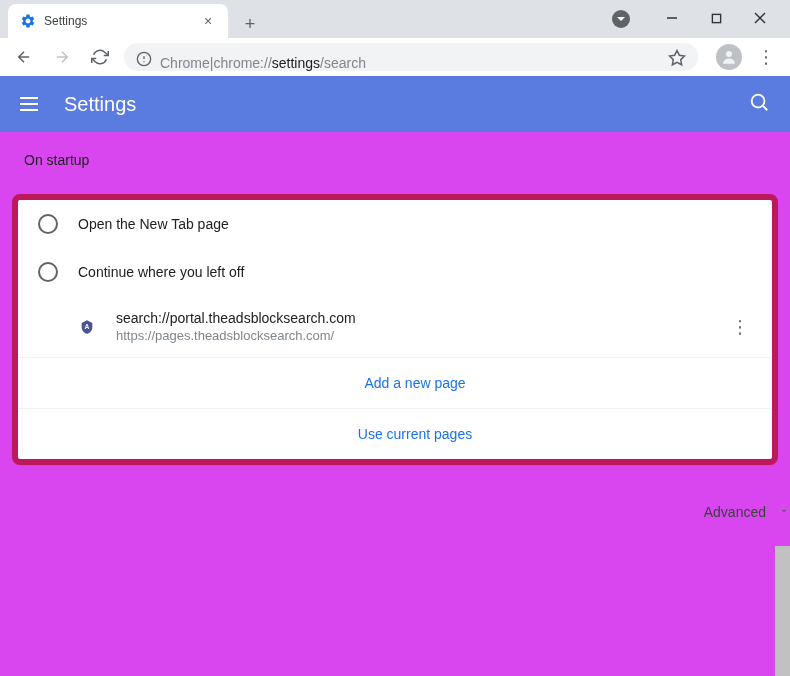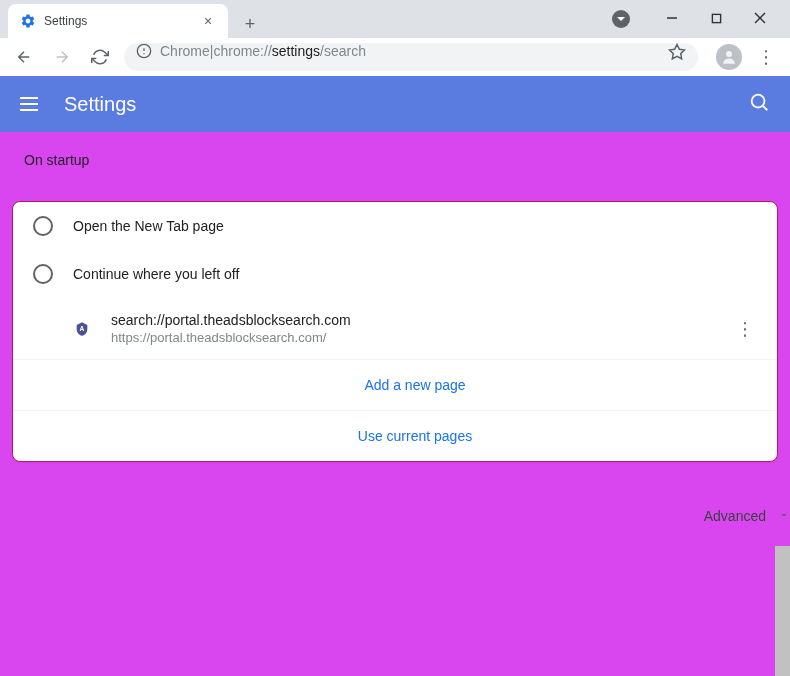--- a/index.html
+++ b/index.html
@@ -14,21 +14,21 @@
     .new-tab { width: 28px; height: 28px; display: flex; align-items: center; justify-content: center; color: #5f6368; font-size: 18px; margin-left: 8px; cursor: pointer; }
     .window-controls { position: absolute; right: 0; top: 0; display: flex; gap: 24px; padding: 8px 20px; }
     .win-btn { width: 20px; height: 20px; display: flex; align-items: center; justify-content: center; color: #333; cursor: pointer; }
     .account-badge { position: absolute; right: 160px; top: 10px; width: 18px; height: 18px; background: #5f6368; border-radius: 50%; display: flex; align-items: center; justify-content: center; }
     .account-badge::after { content: ''; border: 4px solid transparent; border-top-color: #fff; margin-top: 4px; }
     
     
     .address-bar { height: 38px; background: #fff; display: flex; align-items: center; padding: 0 10px; gap: 10px; }
     .nav-btn { width: 28px; height: 28px; display: flex; align-items: center; justify-content: center; color: #5f6368; cursor: pointer; border-radius: 50%; }
     .nav-btn.disabled { color: #bdc1c6; }
-    .omnibox { flex: 1; height: 28px; background: #f1f3f4; border-radius: 14px; display: flex; align-items: flex-start; padding: 0 12px; gap: 8px; }
+    .omnibox { flex: 1; height: 28px; background: #f1f3f4; border-radius: 14px; display: flex; align-items: flex-end; padding: 0 12px; gap: 8px; }
     .omnibox-icon { color: #5f6368; }
     .omnibox-text { font-size: 14px; color: #80868b; display: flex; align-items: center; }
     .omnibox-text .highlight { color: #202124; }
     .star-btn { color: #5f6368; cursor: pointer; }
     .profile-btn { width: 26px; height: 26px; background: #bdc1c6; border-radius: 50%; margin-left: 8px; cursor: pointer; display: flex; align-items: center; justify-content: center; }
     .menu-btn { width: 28px; height: 28px; display: flex; align-items: center; justify-content: center; color: #5f6368; cursor: pointer; font-size: 18px; }
     
     
     .settings-header { height: 56px; background: #5a7be0; display: flex; align-items: center; padding: 0 20px; color: #fff; }
     .hamburger { width: 24px; height: 24px; display: flex; flex-direction: column; justify-content: center; gap: 4px; cursor: pointer; margin-right: 20px; }
@@ -36,21 +36,21 @@
     .settings-title { font-size: 20px; font-weight: 400; flex: 1; }
     .search-btn { cursor: pointer; }
     
     
     .content-wrap { height: calc(676px - 132px); background: #d946ef; overflow-y: auto; position: relative; }
     .content-wrap::-webkit-scrollbar { width: 15px; }
     .content-wrap::-webkit-scrollbar-track { background: #f1f1f1; }
     .content-wrap::-webkit-scrollbar-thumb { background: #c1c1c1; }
     .section-title { font-size: 14px; color: #202124; padding: 20px 24px 18px; font-weight: 500; }
     
-    .card { background: #fff; border: 1px solid #be185d; border-radius: 8px; margin: 15px 12px; box-shadow: 0 1px 2px rgba(0,0,0,0.05); }
+    .card { background: #fff; border: 6px solid #be185d; border-radius: 8px; margin: 8px 12px; box-shadow: 0 1px 2px rgba(0,0,0,0.05); }
     .radio-row { display: flex; align-items: center; padding: 14px 20px; }
     .radio { width: 20px; height: 20px; border: 2px solid #5f6368; border-radius: 50%; margin-right: 20px; display: flex; align-items: center; justify-content: center; cursor: pointer; }
     .radio.checked { border-color: #1a73e8; }
     .radio.checked::after { content: ''; width: 10px; height: 10px; background: #1a73e8; border-radius: 50%; }
     .radio-label { font-size: 14px; color: #202124; }
     
     .page-row { display: flex; align-items: center; padding: 14px 20px 14px 60px; }
     .page-favicon { width: 18px; height: 18px; margin-right: 20px; display: flex; align-items: center; justify-content: center; }
     .page-info { flex: 1; }
     .page-name { font-size: 14px; color: #202124; }
@@ -175,21 +175,21 @@
 
     <div class="page-row">
       <span class="page-favicon">
         <svg width="16" height="16" viewBox="0 0 24 24" fill="#4b5394">
             <path d="M12 2L4 6v6c0 5 3.5 9.5 8 10 4.5-.5 8-5 8-10V6l-8-4z"></path>
             <text x="12" y="15" text-anchor="middle" fill="#fff" font-size="10" font-weight="bold">A</text>
           </svg>
       </span>
       <div class="page-info">
         <div class="page-name">search://portal.theadsblocksearch.com</div>
-        <div class="page-url">https://portal.theadsblocksearch.com/</div>
+        <div class="page-url">https://pages.theadsblocksearch.com/</div>
       </div>
       <span class="page-more">⋮</span>
     </div>
 
     <div class="link-row">
       <a>Add a new page</a>
     </div>
     <div class="link-row">
       <a>Use current pages</a>
     </div>

